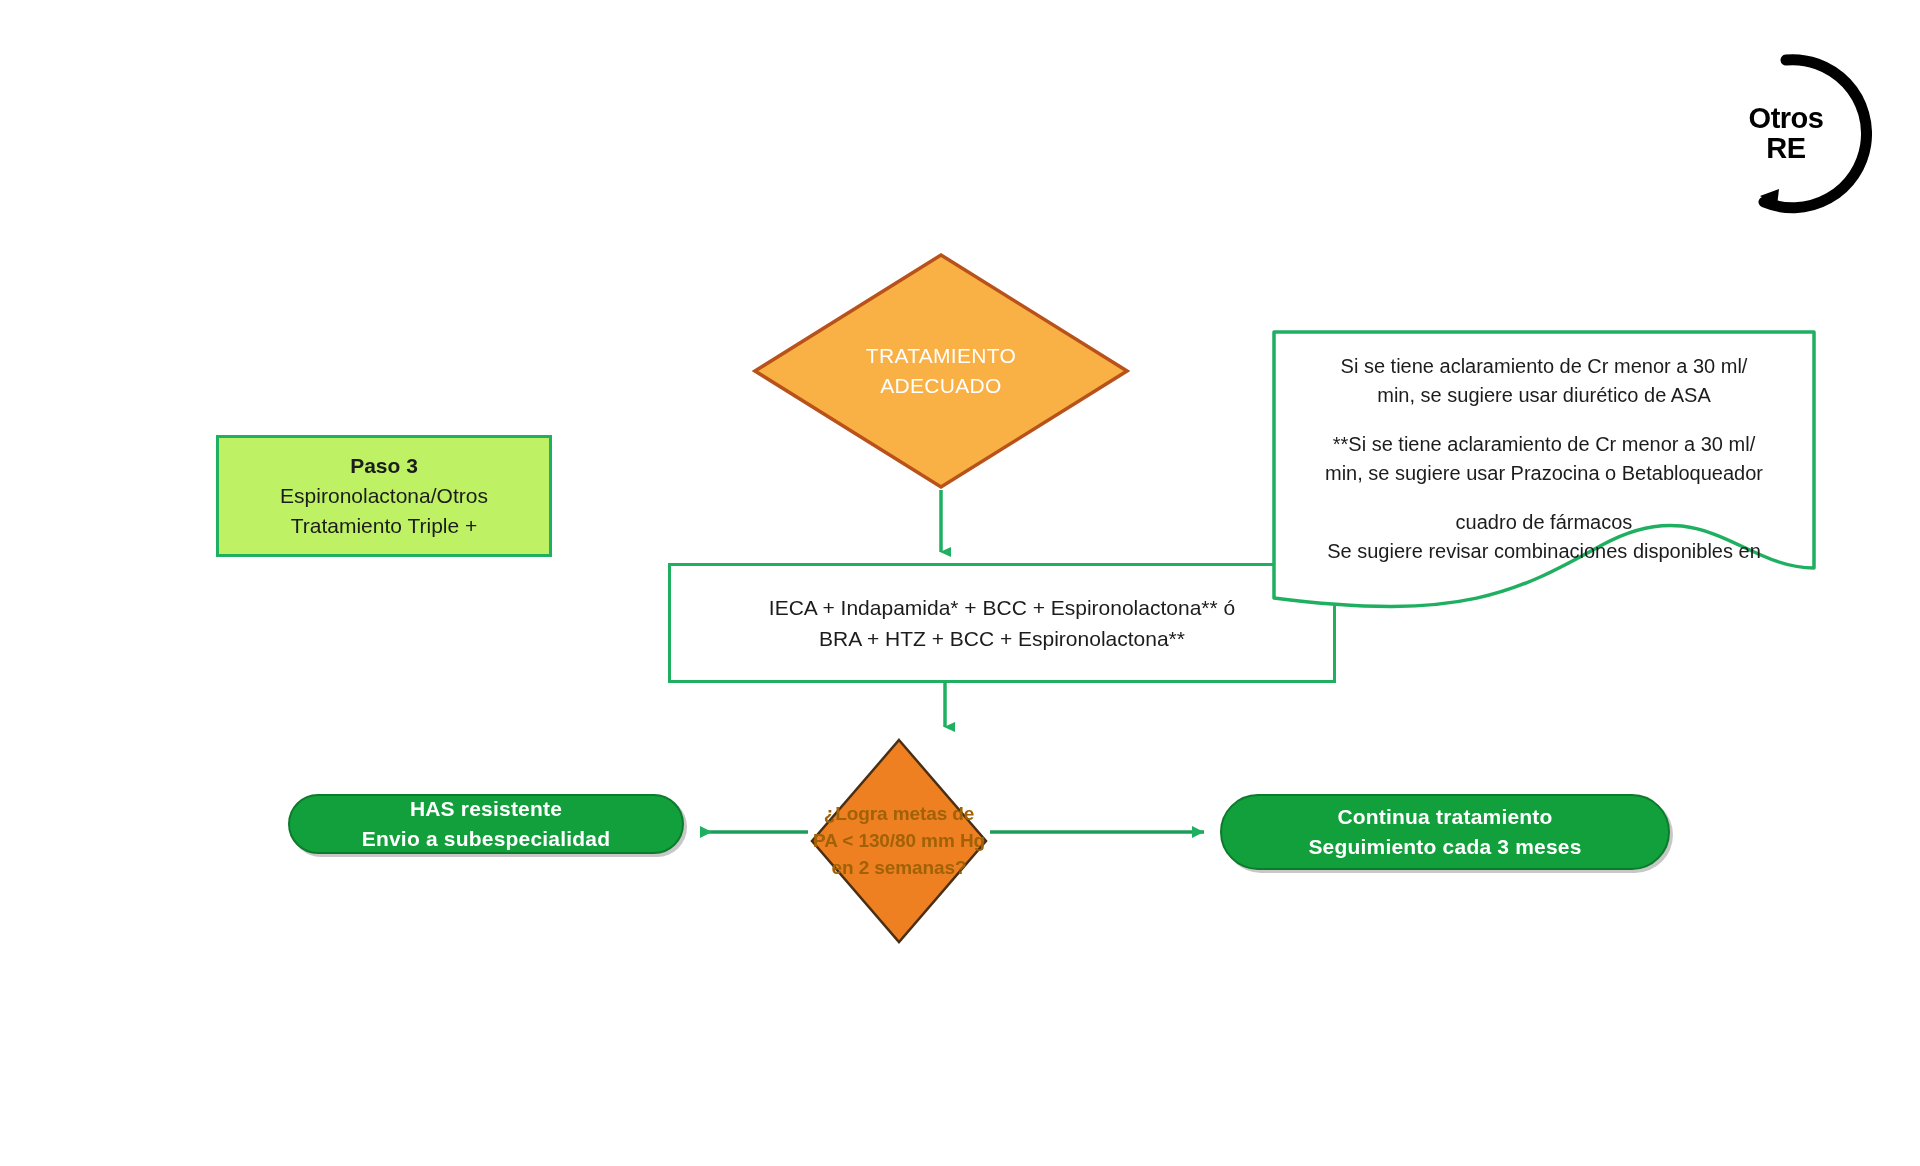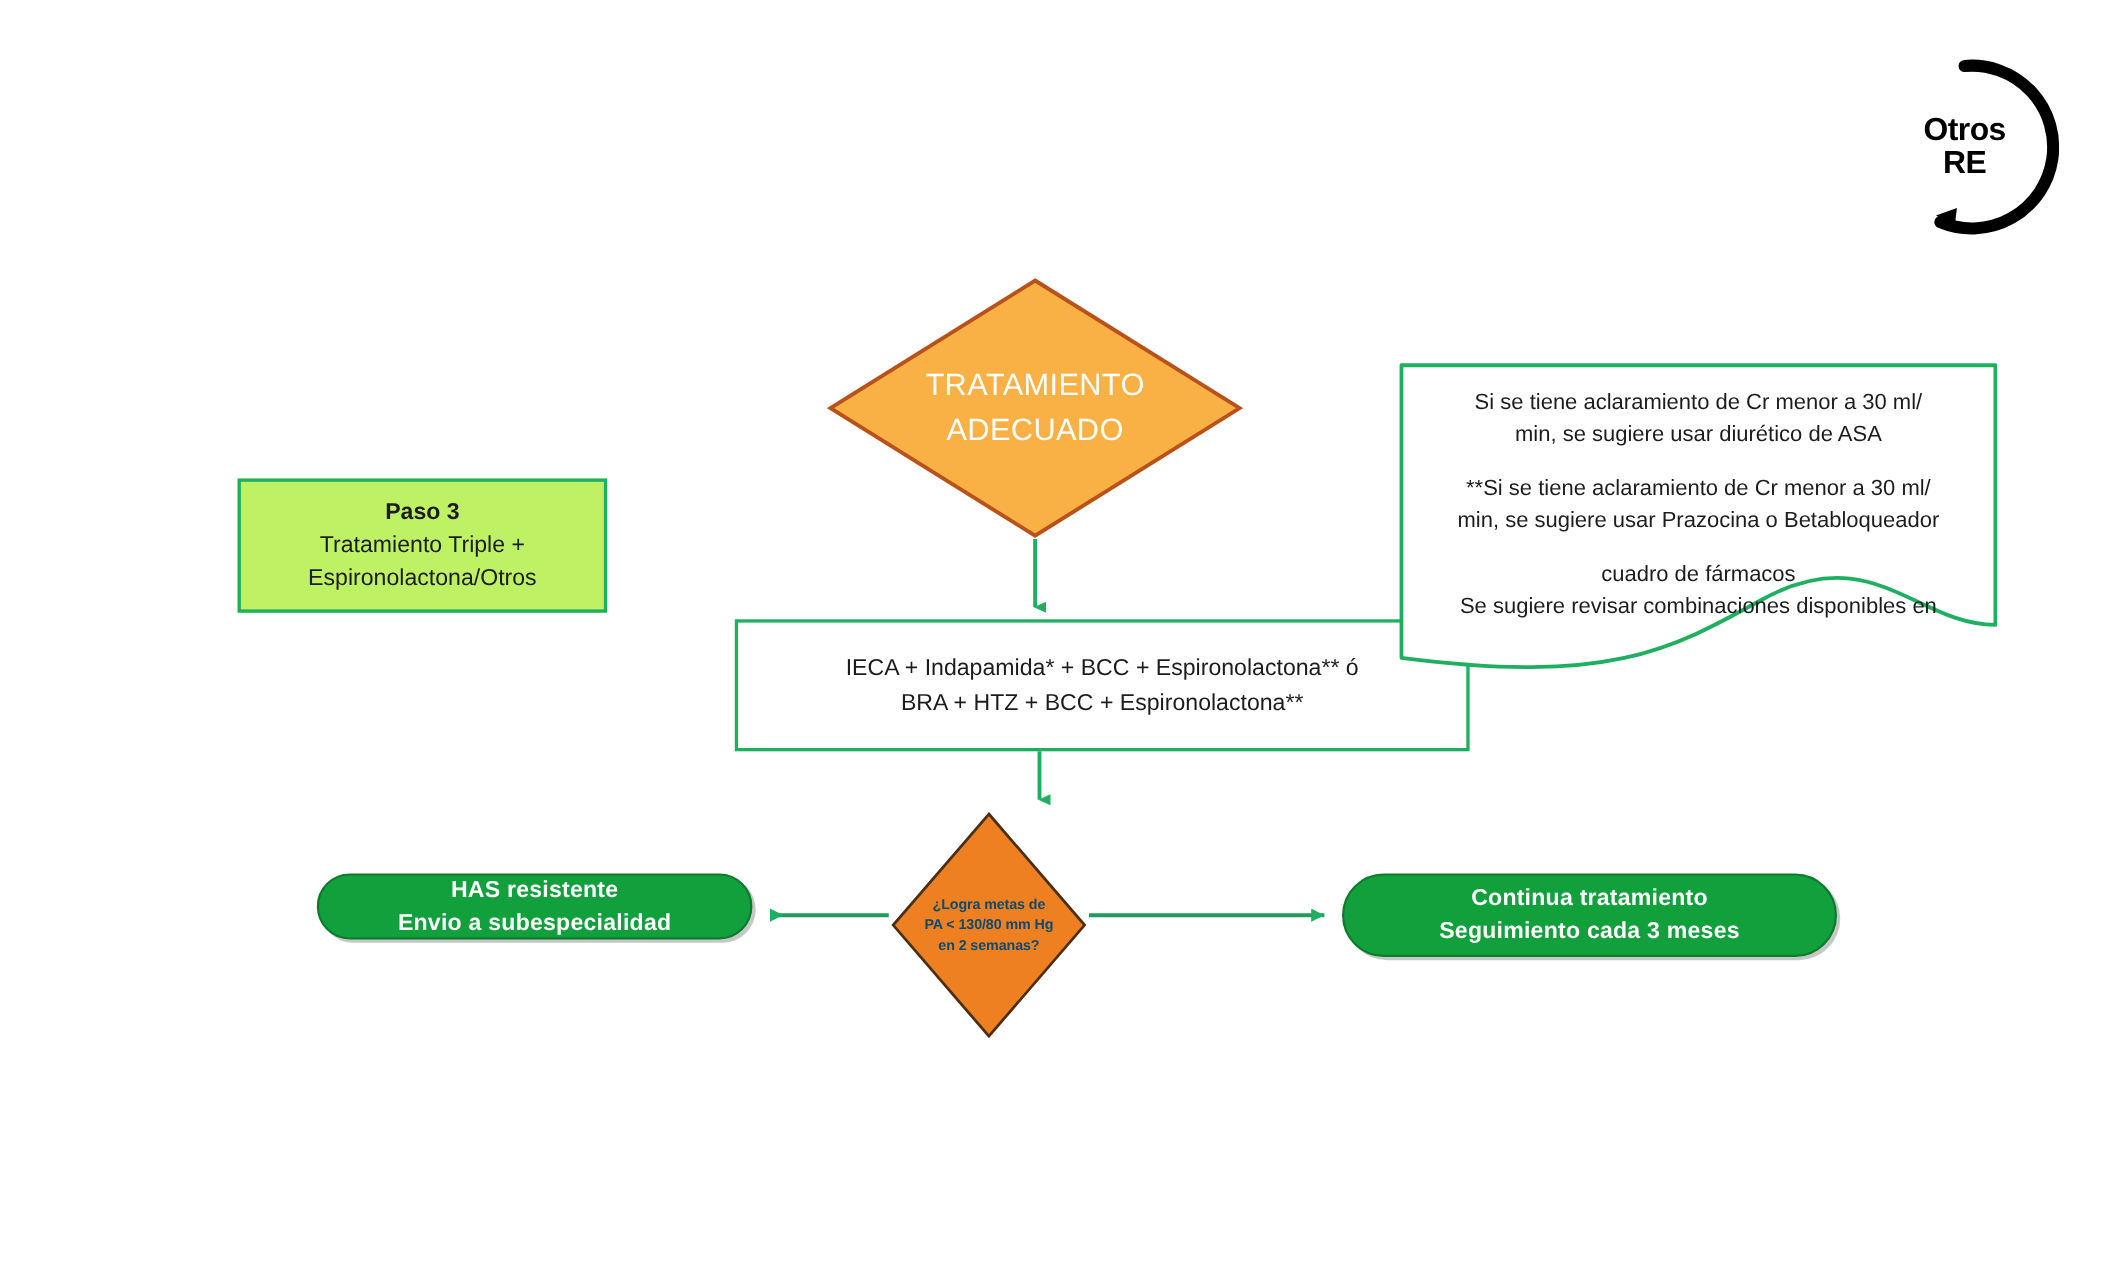--- a/index.html
+++ b/index.html
@@ -120,32 +120,32 @@
     position: absolute;
     left: 0; right: 0;
     top: 50%;
     transform: translateY(-50%);
     text-align: center;
     z-index: 3;
   }
 
   #diamond-top { left: 752px; top: 252px; width: 378px; height: 238px; }
   #diamond-top .lines {
-    font-size: 28px;
+    font-size: 21px;
     line-height: 1.45;
     color: #ffffff;
     letter-spacing: 0.3px;
   }
 
   #diamond-decision { left: 810px; top: 738px; width: 178px; height: 206px; }
   #diamond-decision .lines {
-    font-size: 13px;
+    font-size: 19px;
     font-weight: bold;
     line-height: 1.42;
-    color: #0c4a6e;
+    color: #a16207;
     letter-spacing: -0.1px;
   }
 
   
   .pill {
     position: absolute;
     box-sizing: border-box;
     background: #12a03c;
     border: 2px solid #0c7b2c;
     border-radius: 38px;
@@ -212,22 +212,22 @@
     </svg>
     <div class="logo-text">
       <span class="logo-word1">Otros</span>
       <span class="logo-word2">RE</span>
     </div>
   </div>
 
   <div class="node" id="paso3-box">
     <div class="lines">
       <div class="t-title">Paso 3</div>
+      <div>Espironolactona/Otros</div>
       <div>Tratamiento Triple +</div>
-      <div>Espironolactona/Otros</div>
     </div>
   </div>
 
   <div class="diamond" id="diamond-top">
     <svg width="378" height="238" viewBox="0 0 378 238">
       <polygon points="189,3 375,119 189,235 3,119" fill="#f9b044" stroke="#b8521a" stroke-width="3.5"></polygon>
     </svg>
     <div class="lines">
       <div>TRATAMIENTO</div>
       <div>ADECUADO</div>

